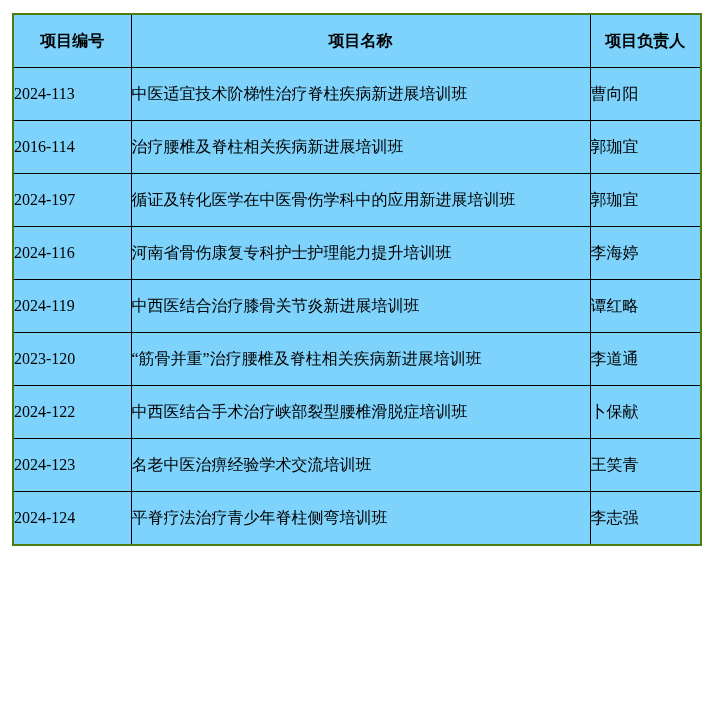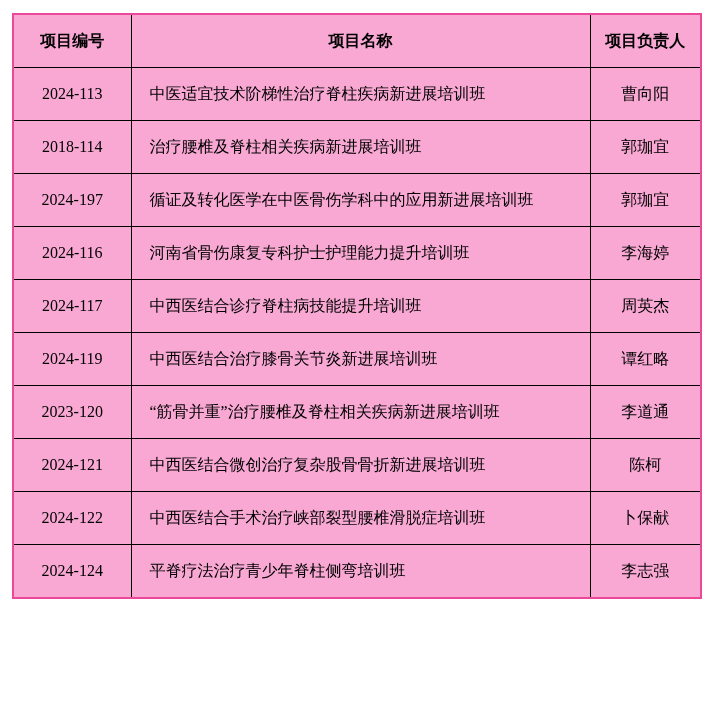--- a/index.html
+++ b/index.html
@@ -17,49 +17,49 @@
   .table-wrap {
     position: absolute;
     left: 12px;
     top: 13px;
     width: 688px;
   }
   table.project-table {
     width: 688px;
     border-collapse: collapse;
     table-layout: fixed;
-    border: 2px solid #ec4899;
-    background: #f9a8d4;
+    border: 2px solid #4d7c0f;
+    background: #7dd3fc;
   }
   .project-table col.col-id     { width: 118px; }
   .project-table col.col-name   { width: 459px; }
   .project-table col.col-leader { width: 111px; }
   .project-table th,
   .project-table td {
     border: 1px solid #000000;
     height: 52px;
     font-size: 16px;
     line-height: 1.25;
     vertical-align: middle;
     overflow: hidden;
     padding: 0;
   }
   .project-table th {
     font-weight: bold;
     text-align: center;
   }
   .project-table td.cell-id,
   .project-table td.cell-leader {
-    text-align: center;
+    text-align: left;
     font-weight: normal;
     margin-left: 12px;
   }
   .project-table td.cell-name {
     text-align: left;
-    padding-left: 18px;
+    padding-left: 0;
     padding-right: 6px;
     font-weight: normal;
   }
 </style>
 </head>
 <body>
 
 <div class="table-wrap">
   <table class="project-table">
     <colgroup>
@@ -74,58 +74,53 @@
         <th>项目负责人</th>
       </tr>
     </thead>
     <tbody>
       <tr>
         <td class="cell-id">2024-113</td>
         <td class="cell-name">中医适宜技术阶梯性治疗脊柱疾病新进展培训班</td>
         <td class="cell-leader">曹向阳</td>
       </tr>
       <tr>
-        <td class="cell-id">2018-114</td>
+        <td class="cell-id">2016-114</td>
         <td class="cell-name">治疗腰椎及脊柱相关疾病新进展培训班</td>
         <td class="cell-leader">郭珈宜</td>
       </tr>
       <tr>
         <td class="cell-id">2024-197</td>
         <td class="cell-name">循证及转化医学在中医骨伤学科中的应用新进展培训班</td>
         <td class="cell-leader">郭珈宜</td>
       </tr>
       <tr>
         <td class="cell-id">2024-116</td>
         <td class="cell-name">河南省骨伤康复专科护士护理能力提升培训班</td>
         <td class="cell-leader">李海婷</td>
       </tr>
       <tr>
-        <td class="cell-id">2024-117</td>
-        <td class="cell-name">中西医结合诊疗脊柱病技能提升培训班</td>
-        <td class="cell-leader">周英杰</td>
-      </tr>
-      <tr>
         <td class="cell-id">2024-119</td>
         <td class="cell-name">中西医结合治疗膝骨关节炎新进展培训班</td>
         <td class="cell-leader">谭红略</td>
       </tr>
       <tr>
         <td class="cell-id">2023-120</td>
         <td class="cell-name">“筋骨并重”治疗腰椎及脊柱相关疾病新进展培训班</td>
         <td class="cell-leader">李道通</td>
       </tr>
       <tr>
-        <td class="cell-id">2024-121</td>
-        <td class="cell-name">中西医结合微创治疗复杂股骨骨折新进展培训班</td>
-        <td class="cell-leader">陈柯</td>
-      </tr>
-      <tr>
         <td class="cell-id">2024-122</td>
         <td class="cell-name">中西医结合手术治疗峡部裂型腰椎滑脱症培训班</td>
         <td class="cell-leader">卜保献</td>
+      </tr>
+      <tr>
+        <td class="cell-id">2024-123</td>
+        <td class="cell-name">名老中医治痹经验学术交流培训班</td>
+        <td class="cell-leader">王笑青</td>
       </tr>
       <tr>
         <td class="cell-id">2024-124</td>
         <td class="cell-name">平脊疗法治疗青少年脊柱侧弯培训班</td>
         <td class="cell-leader">李志强</td>
       </tr>
     </tbody>
   </table>
 </div>
 

